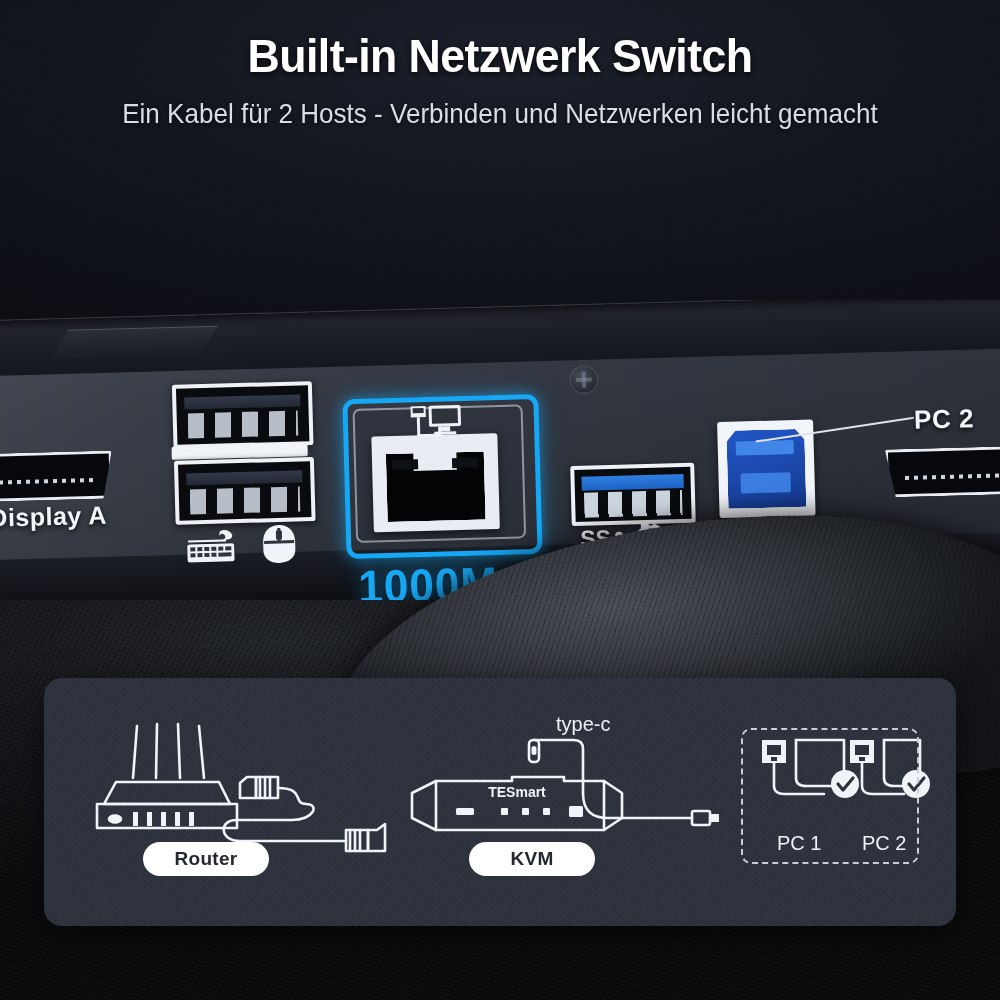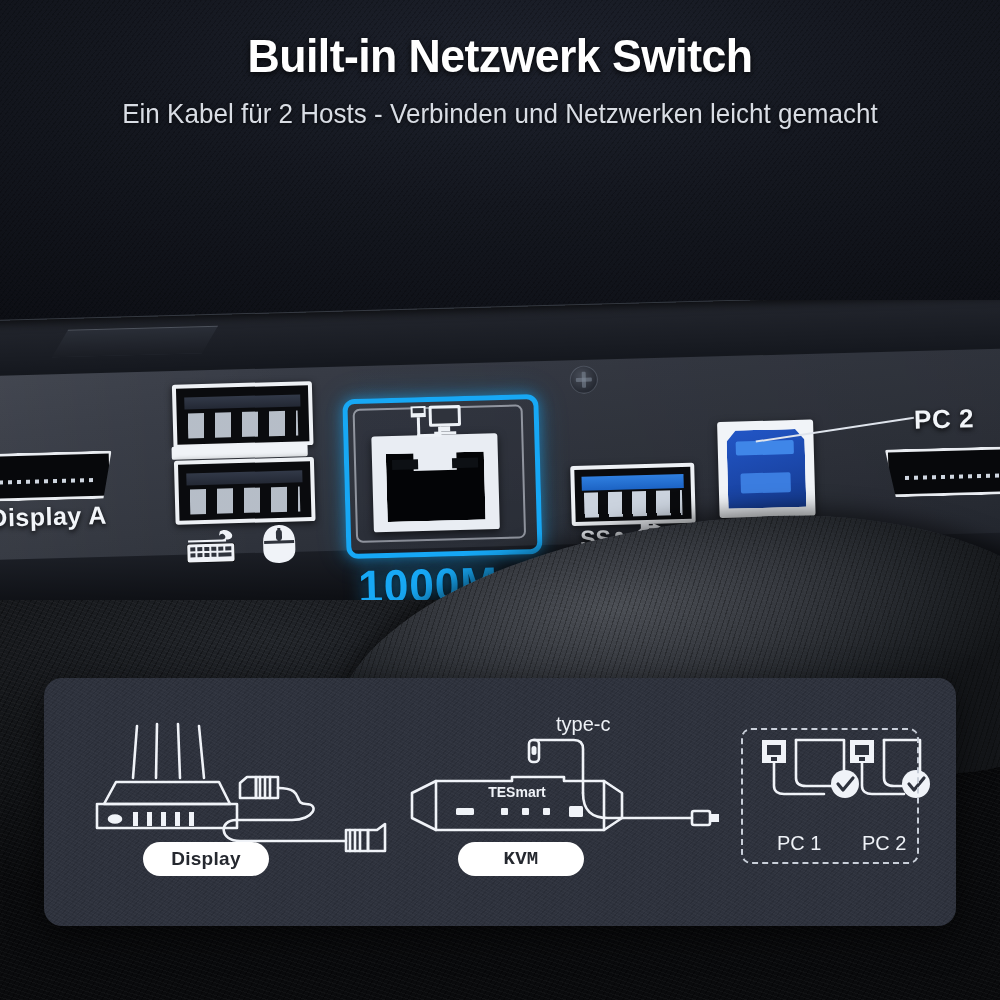--- a/index.html
+++ b/index.html
@@ -437,21 +437,21 @@
     border-radius: 17px;
     display: flex;
     align-items: center;
     justify-content: center;
     color: #25282f;
     font-weight: 700;
     font-size: 19px;
     letter-spacing: 0.3px;
   }
   .pill-router { left: 99px; top: 842px - 678px; width: 126px; }
-  .pill-kvm    { left: 414px; top: 164px; width: 126px; font-family: Liberation Mono, monospace; }
+  .pill-kvm    { left: 425px; top: 164px; width: 126px; }
 
   .diag-text {
     position: absolute;
     color: #eef1f6;
     font-size: 20px;
     font-weight: 400;
   }
   .txt-typec { left: 512px; top: 35px; }
   .txt-pc1 { left: 733px; top: 154px; font-size: 20px; font-weight: 500; }
   .txt-pc2 { left: 818px; top: 154px; font-size: 20px; font-weight: 500; }
@@ -668,18 +668,18 @@
     </svg>
 
     <div class="pc-box"></div>
 
     <div class="diag-text txt-typec">type-c</div>
 
     <div class="diag-text txt-pc1">PC 1</div>
 
     <div class="diag-text txt-pc2">PC 2</div>
 
-    <div class="pill pill-router" style="left:99px; top:164px;">Display</div>
+    <div class="pill pill-router" style="left:99px; top:164px;">Router</div>
 
     <div class="pill pill-kvm">KVM</div>
   </div>
 
 </div>
 
 </body></html>

